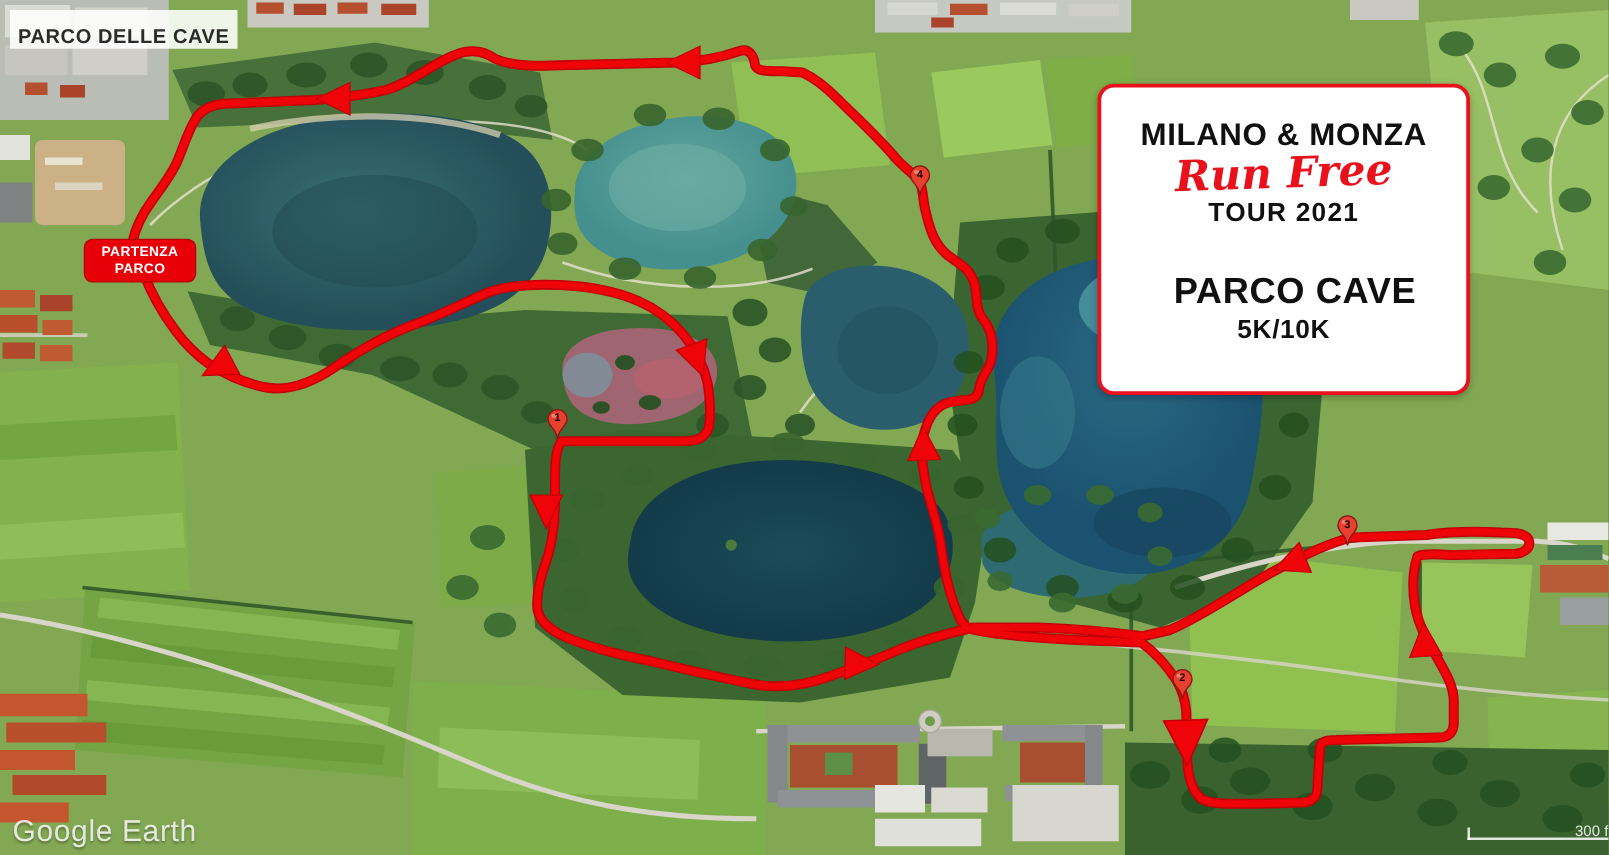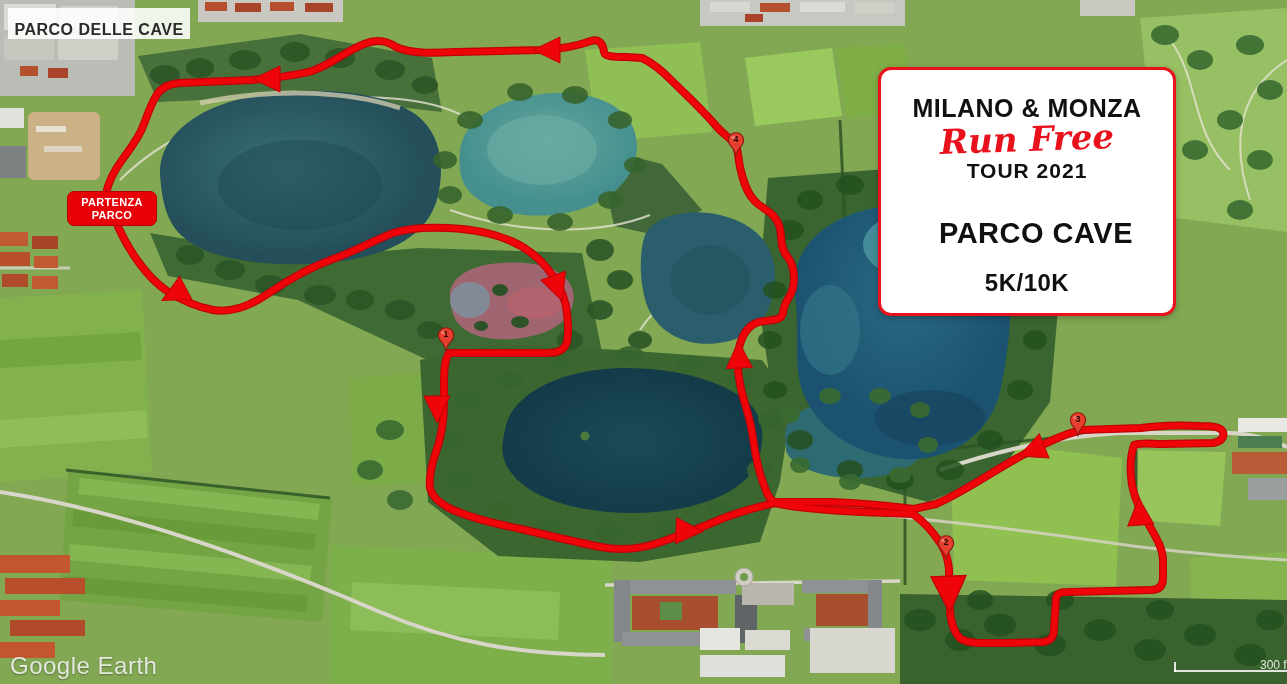--- a/index.html
+++ b/index.html
@@ -17,21 +17,21 @@
     color:#fff;font-weight:bold;font-size:11px;line-height:13px;letter-spacing:.3px;}
   
   .card{position:absolute;left:878px;top:67px;width:292px;height:243px;background:#fff;
     border:3px solid #e8111c;border-radius:13px;box-shadow:0 2px 6px rgba(0,0,0,.25);
     text-align:center;color:#101010;}
   .card .t1{margin-top:24px;font-size:25px;font-weight:800;letter-spacing:.5px;}
   .card .script{margin-top:-4px;font-family:"DejaVu Serif",serif;font-style:italic;
     font-weight:700;font-size:34px;color:#e8111c;transform:rotate(-2deg);}
   .card .t2{margin-top:0;font-size:21px;font-weight:800;letter-spacing:1px;}
   .card .t3{margin-top:34px;font-size:29px;font-weight:800;letter-spacing:.5px;margin-left:18px;}
-  .card .t4{margin-top:19px;font-size:24px;font-weight:800;letter-spacing:.5px;}
+  .card .t4{margin-top:2px;font-size:21px;font-weight:800;letter-spacing:.5px;}
   
   .pin{position:absolute;width:18px;height:27px;}
   .pin svg{position:absolute;left:0;top:0;}
   .pin .num{position:absolute;left:0;top:3px;width:18px;text-align:center;
     font-size:9px;font-weight:bold;color:#270603;}
   
   .watermark{position:absolute;left:10px;top:652px;font-size:24px;color:rgba(255,255,255,.82);
     letter-spacing:.5px;text-shadow:0 1px 2px rgba(0,0,0,.35);}
   
   .scalebar{position:absolute;left:1172px;top:662px;width:115px;height:14px;color:rgba(255,255,255,.85);}

